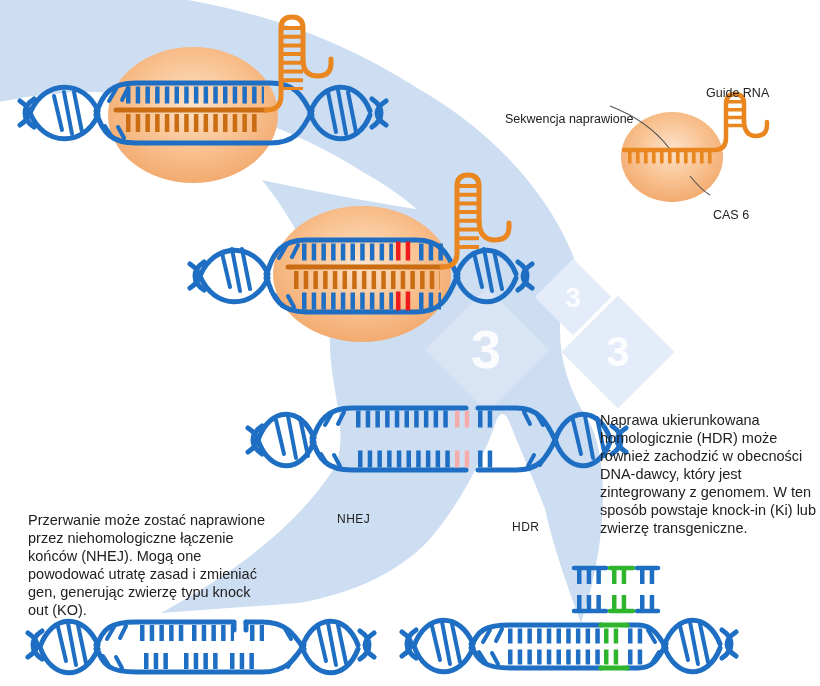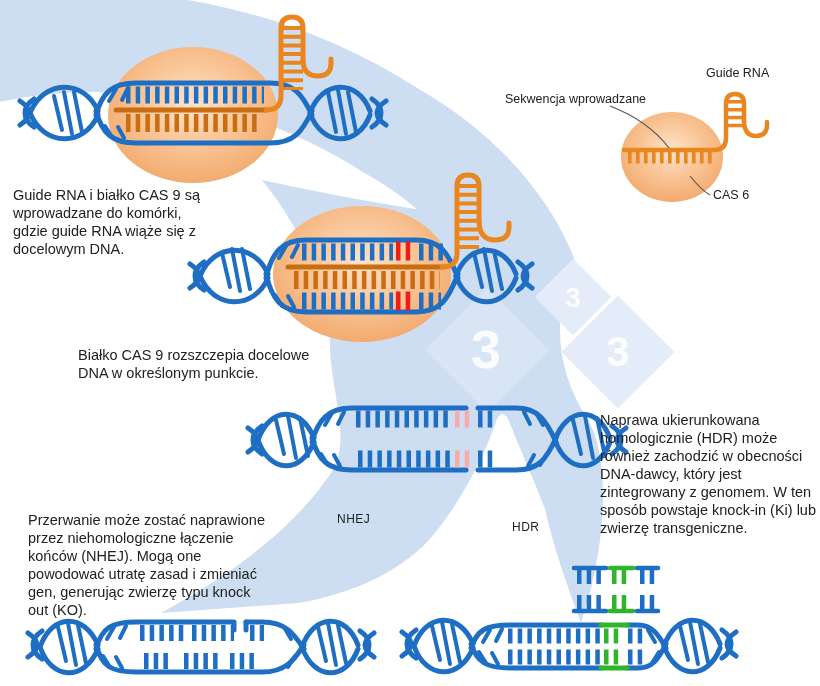--- a/index.html
+++ b/index.html
@@ -1,21 +1,21 @@
 <!DOCTYPE html>
 <html><head>
 <meta charset="utf-8">
 <style>
   html,body{margin:0;padding:0;background:#e8e8e8;}
   .stage{position:relative;width:820px;height:686px;background:#ffffff;overflow:hidden;
          font-family:"Liberation Sans",sans-serif;}
   .stage svg{position:absolute;left:0;top:0;}
   .caption{position:absolute;color:#212121;font-size:14.5px;line-height:18px;}
   .biglabel{position:absolute;color:#212121;font-size:12px;letter-spacing:.5px;}
-  .smalllabel{position:absolute;color:#212121;font-size:12.5px;white-space:nowrap;}
+  .smalllabel{position:absolute;color:#212121;font-size:12.5px;white-space:nowrap;margin-top:20px;}
   .wm{font-weight:bold;fill:#ffffff;opacity:.92;font-family:"Liberation Sans",sans-serif;}
 </style>
 </head>
 <body>
 
 <div class="stage">
 <svg width="820" height="686" viewBox="0 0 820 686">
   <defs>
     <radialGradient id="casg" cx="50%" cy="42%" r="68%">
       <stop offset="0%" stop-color="#fde3cb"></stop>
@@ -274,24 +274,22 @@
       <path d="M 624,150 L 714,150 Q 726,150 726,138 L 726,104 Q 726,94 735,94 Q 744,94 744,104 L 744,122"></path>
       <path d="M 744,120 Q 744,136 756,136 Q 767,136 767,125 L 767,122"></path>
     </g>
     <line x1="628" y1="157" x2="712" y2="157" stroke="#e9861f" stroke-width="13" stroke-dasharray="3.6 4.4"></line>
     <line x1="735" y1="100" x2="735" y2="130" stroke="#e9861f" stroke-width="17" stroke-dasharray="3.5 4.4"></line>
     <path d="M 610,106 C 636,116 656,131 669,148" stroke="#555555" stroke-width="1.2" fill="none"></path>
     <path d="M 690,176 C 698,186 703,191 710,195" stroke="#555555" stroke-width="1.2" fill="none"></path>
   </g>
 </svg>
 
-  <div class="caption" style="left:13px;top:186px;width:200px;">Guide RNA i białko CAS 9 są wprowadzane do komórki, gdzie guide RNA wiąże się z docelowym DNA.</div>
-  <div class="caption" style="left:78px;top:346px;width:250px;">Białko CAS 9 rozszczepia docelowe DNA w określonym punkcie.</div>
   <div class="caption" style="left:600px;top:411px;width:222px;">Naprawa ukierunkowana homologicznie (HDR) może również zachodzić w obecności DNA-dawcy, który jest zintegrowany z genomem. W ten sposób powstaje knock-in (Ki) lub zwierzę transgeniczne.</div>
   <div class="caption" style="left:28px;top:511px;width:242px;">Przerwanie może zostać naprawione przez niehomologiczne łączenie końców (NHEJ). Mogą one powodować utratę zasad i zmieniać gen, generując zwierzę typu knock out (KO).</div>
 
   <div class="biglabel" style="left:337px;top:512px;">NHEJ</div>
   <div class="biglabel" style="left:512px;top:520px;">HDR</div>
 
   <div class="smalllabel" style="left:706px;top:66px;">Guide RNA</div>
-  <div class="smalllabel" style="left:505px;top:92px;">Sekwencja wprowadzane</div>
+  <div class="smalllabel" style="left:505px;top:92px;">Sekwencja naprawione</div>
   <div class="smalllabel" style="left:713px;top:188px;">CAS 6</div>
 </div>
 
 </body></html>

